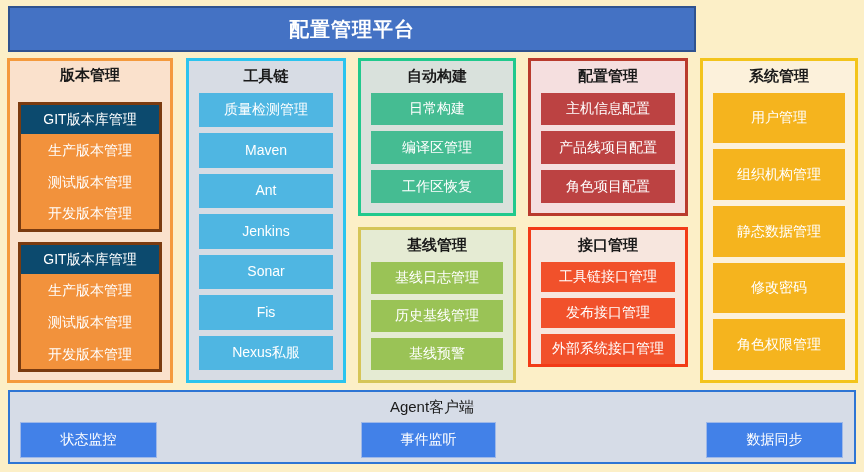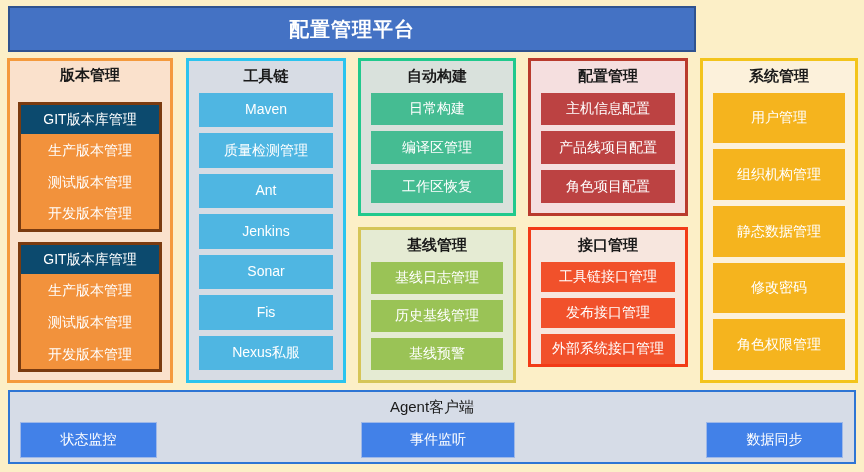--- a/index.html
+++ b/index.html
@@ -197,21 +197,21 @@
     box-sizing: border-box;
     background: #4281E8;
     border: 1px solid #9EB8E8;
     color: #FFFFFF;
     font-size: 14px;
     display: flex;
     align-items: center;
     justify-content: center;
   }
   .agent-btn-1 { left: 10px;  width: 137px; }
-  .agent-btn-2 { left: 351px; width: 154px; }
+  .agent-btn-2 { left: 351px; width: 135px; }
   .agent-btn-3 { left: 696px; width: 137px; }
 </style>
 </head>
 <body>
 
 <div class="title-bar">配置管理平台</div>
 
 <div class="columns">
 
   <div class="column col-1">
@@ -229,22 +229,22 @@
         <div class="item sub">测试版本管理</div>
         <div class="item sub">开发版本管理</div>
       </div>
     </div>
   </div>
 
   <div class="column col-2">
     <div class="panel panel-tool">
       <div class="panel-title">工具链</div>
       <div class="panel-items">
+        <div class="item">质量检测管理</div>
         <div class="item">Maven</div>
-        <div class="item">质量检测管理</div>
         <div class="item">Ant</div>
         <div class="item">Jenkins</div>
         <div class="item">Sonar</div>
         <div class="item">Fis</div>
         <div class="item">Nexus私服</div>
       </div>
     </div>
   </div>
 
   <div class="column col-3">

